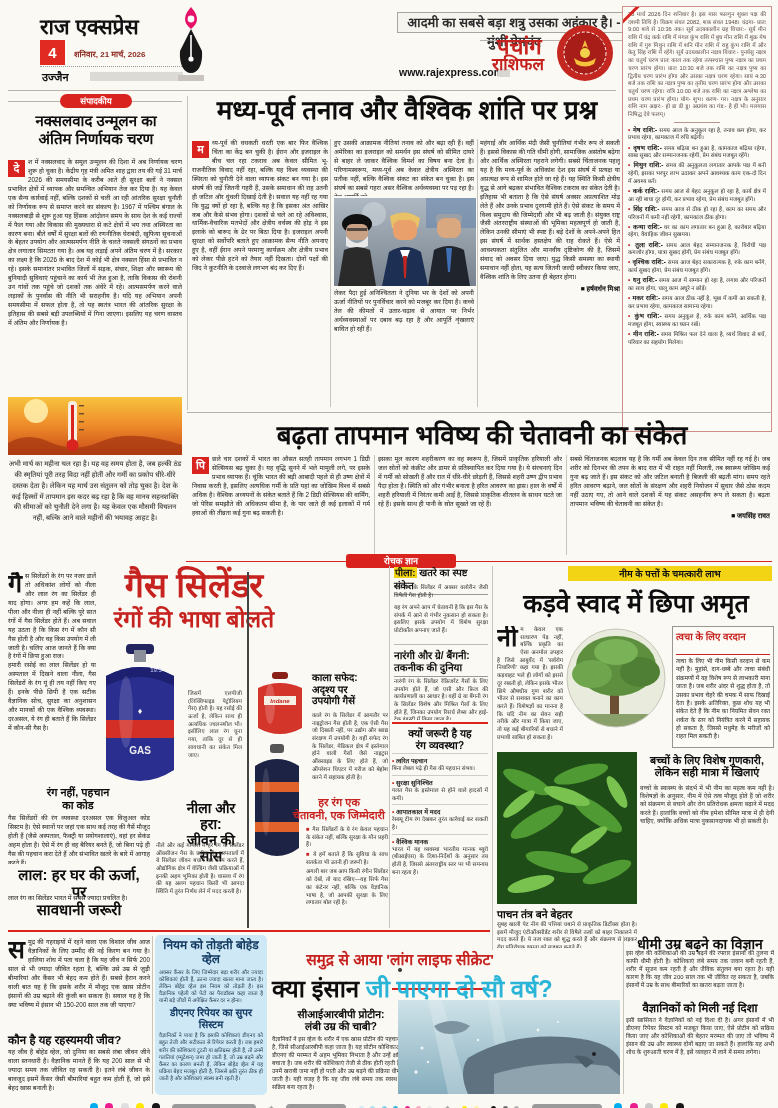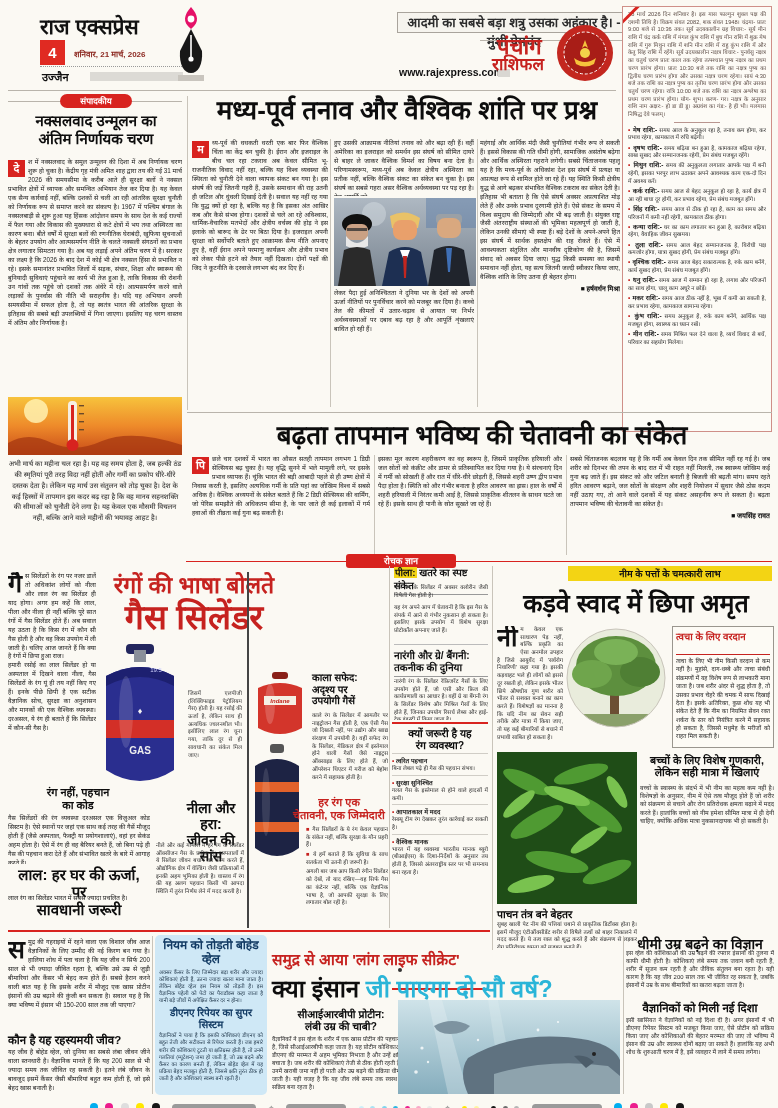--- a/index.html
+++ b/index.html
@@ -180,22 +180,22 @@
 
 <div class="abs" style="left:186px;top:561px;width:586px;height:1px;background:#d8231f;"></div>
 <div class="abs pill" style="left:346px;top:554px;width:110px;height:14px;font-size:9px;line-height:14px;border-radius:3px;">रोचक ज्ञान</div>
 
 <div class="abs t" style="left:8px;top:572px;width:88px;height:208px;">
   <span class="dropbig">गै</span>
   <span>स सिलेंडरों के रंग पर नजर डालें तो अधिकांश लोगों को नीला और लाल रंग का सिलेंडर ही याद होगा। अगर हम कहें कि लाल, पीला और नीला ही नहीं बल्कि पूरे सात रंगों में गैस सिलेंडर होते हैं। अब सवाल यह उठता है कि किस रंग में कौन सी गैस होती है और वह किस उपयोग में ली जाती है। चलिए आज जानते हैं कि क्या है रंगों में छिपा हुआ राज।</span>
   <br><span>हमारी रसोई का लाल सिलेंडर हो या अस्पताल में दिखने वाला नीला, गैस सिलेंडरों के रंग यूं ही तय नहीं किए गए हैं। इनके पीछे छिपी है एक सटीक वैज्ञानिक सोच, सुरक्षा का अनुशासन और मानकों की एक वैश्विक व्यवस्था। दरअसल, ये रंग ही बताते हैं कि सिलेंडर में कौन-सी गैस है।</span>
 </div>
 <div class="abs" style="left:100px;top:568px;width:188px;text-align:center;">
+  <div class="red" style="font-size:34px;font-weight:bold;line-height:1;">गैस सिलेंडर</div>
   <div class="red" style="font-size:23px;font-weight:bold;">रंगों की भाषा बोलते</div>
-  <div class="red" style="font-size:34px;font-weight:bold;line-height:1;">गैस सिलेंडर</div>
 </div>
 
 <svg class="abs" style="left:96px;top:642px;" width="88" height="148" viewBox="0 0 88 148">
   <rect x="30" y="2" width="28" height="10" rx="4" fill="#23265e"></rect>
   <rect x="38" y="8" width="12" height="12" fill="#8a8f99"></rect>
   <path d="M10 34 Q44 16 78 34 L78 128 Q44 150 10 128 Z" fill="#2a2e8f"></path>
   <path d="M10 34 Q44 16 78 34 L78 44 Q44 26 10 44 Z" fill="#1d2070"></path>
   <rect x="10" y="78" width="68" height="18" fill="#d32f27"></rect>
   <ellipse cx="30" cy="70" rx="7" ry="36" fill="#ffffff" opacity=".14"></ellipse>
   <text x="44" y="72" font-size="9" fill="#f2f2f2" text-anchor="middle" font-family="sans-serif" font-weight="bold">♦</text>
@@ -342,21 +342,21 @@
 <div class="abs sub" style="left:8px;top:1034px;width:142px;font-size:11.5px;text-align:left;">कौन है यह रहस्यमयी जीव?</div>
 <div class="abs t" style="left:8px;top:1048px;width:142px;height:46px;">यह जीव है बोहेड व्हेल, जो दुनिया का सबसे लंबा जीवन जीने वाला स्तनधारी है। वैज्ञानिक मानते हैं कि यह 200 साल से भी ज्यादा समय तक जीवित रह सकती है। इतने लंबे जीवन के बावजूद इसमें कैंसर जैसी बीमारियां बहुत कम होती हैं, जो इसे बेहद खास बनाती है।</div>
 
 <div class="abs" style="left:155px;top:935px;width:112px;height:160px;background:#cfe8f6;border-radius:5px;padding:4px;box-sizing:border-box;overflow:hidden;">
   <div class="sub" style="font-size:12px;color:#123a63;">नियम को तोड़ती बोहेड व्हेल</div>
   <div class="tt" style="font-size:5.3px;color:#1c3347;margin-top:2px;">अक्सर कैंसर के लिए जिम्मेदार बड़ा शरीर और ज्यादा कोशिकाएं होती हैं, उतना ज्यादा खतरा माना जाता है। लेकिन बोहेड व्हेल इस नियम को तोड़ती है। इस वैज्ञानिक पहेली को पेटो का पैराडॉक्स कहा जाता है यानी बड़े जीवों में अपेक्षित कैंसर दर न होना।</div>
   <div class="sub" style="font-size:10px;color:#123a63;margin-top:3px;">डीएनए रिपेयर का सुपर सिस्टम</div>
   <div class="tt" style="font-size:5.3px;color:#1c3347;margin-top:2px;">वैज्ञानिकों ने पाया है कि इसकी कोशिकाएं डीएनए को बहुत तेजी और सटीकता से रिपेयर करती हैं। जब हमारे शरीर की कोशिकाएं टूटती या क्षतिग्रस्त होती हैं, तो उनमें गलतियां (म्यूटेशन) जमा हो जाती हैं, जो उम्र बढ़ने और कैंसर का कारण बनती हैं, लेकिन बोहेड व्हेल में यह प्रक्रिया बेहद मजबूत होती है, जिससे क्षति तुरंत ठीक हो जाती है और कोशिकाएं स्वस्थ बनी रहती हैं।</div>
 </div>
 
-<div class="abs" style="left:272px;top:948px;width:256px;text-align:left;color:#c6221f;font-weight:bold;font-size:15.5px;">समुद्र से आया 'लांग लाइफ सीक्रेट'</div>
+<div class="abs" style="left:272px;top:948px;width:256px;text-align:center;color:#c6221f;font-weight:bold;font-size:15.5px;">समुद्र से आया 'लांग लाइफ सीक्रेट'</div>
 <div class="abs" style="left:398px;top:968px;width:4px;height:4px;border-radius:50%;background:#333;"></div>
 <div class="abs" style="left:272px;top:976px;width:350px;font-size:24px;font-weight:bold;line-height:1.05;">
   <span style="color:#0d0d0d;">क्या इंसान </span><span style="color:#2ab5d8;">जी पाएगा दो सौ वर्ष?</span>
 </div>
 <div class="abs sub" style="left:274px;top:1008px;width:134px;font-size:10.5px;">
   <span>सीआईआरबीपी प्रोटीन:</span><br><span>लंबी उम्र की चाबी?</span>
 </div>
 <div class="abs tt" style="left:272px;top:1036px;width:136px;height:58px;font-size:5.9px;">वैज्ञानिकों ने इस व्हेल के शरीर में एक खास प्रोटीन की पहचान की है, जिसे सीआईआरबीपी कहा जाता है। यह प्रोटीन कोशिकाओं के डीएनए की मरम्मत में अहम भूमिका निभाता है और उन्हें क्षति से बचाता है। जब शरीर की कोशिकाएं तेजी से ठीक होती रहती हैं, तो उनमें खराबी जमा नहीं हो पाती और उम्र बढ़ने की प्रक्रिया धीमी हो जाती है। यही वजह है कि यह जीव लंबे समय तक स्वस्थ और सक्रिय बना रहता है।</div>
 
 <svg class="abs" style="left:398px;top:1000px;" width="222" height="94" viewBox="0 0 222 94">

